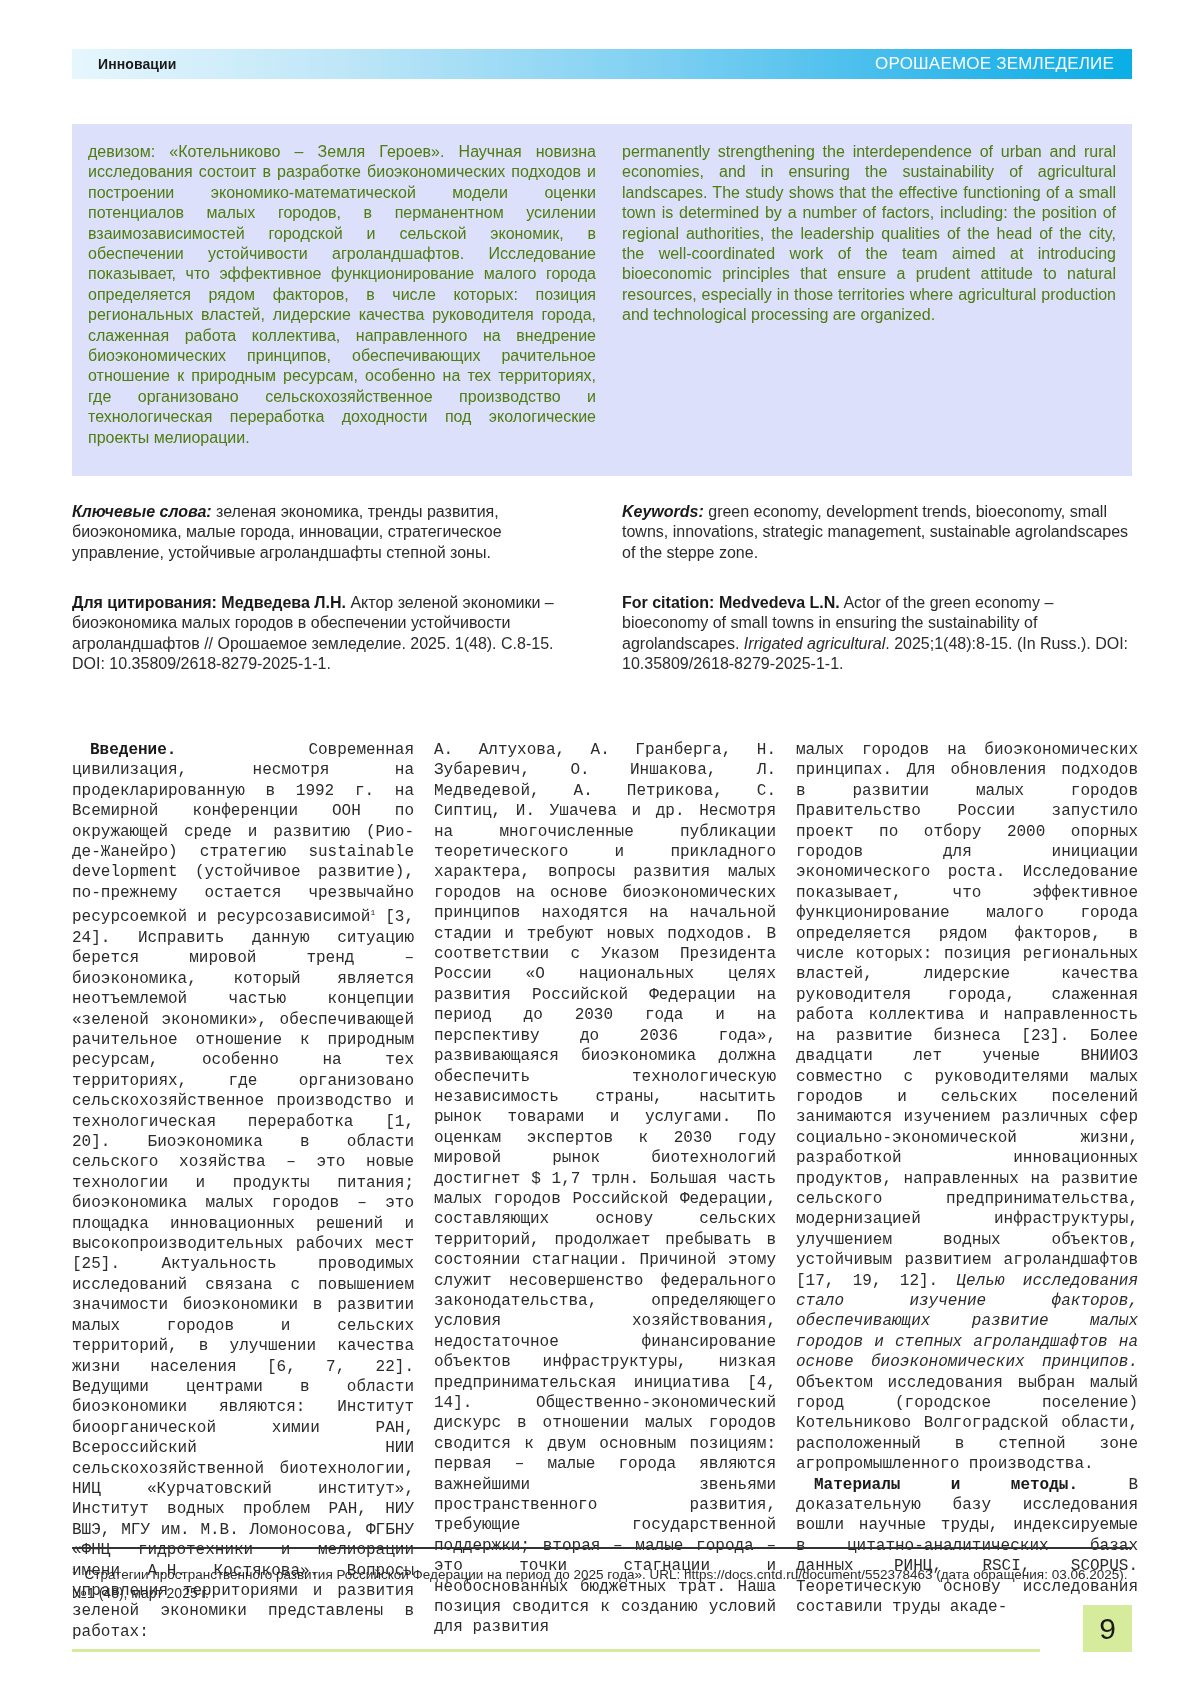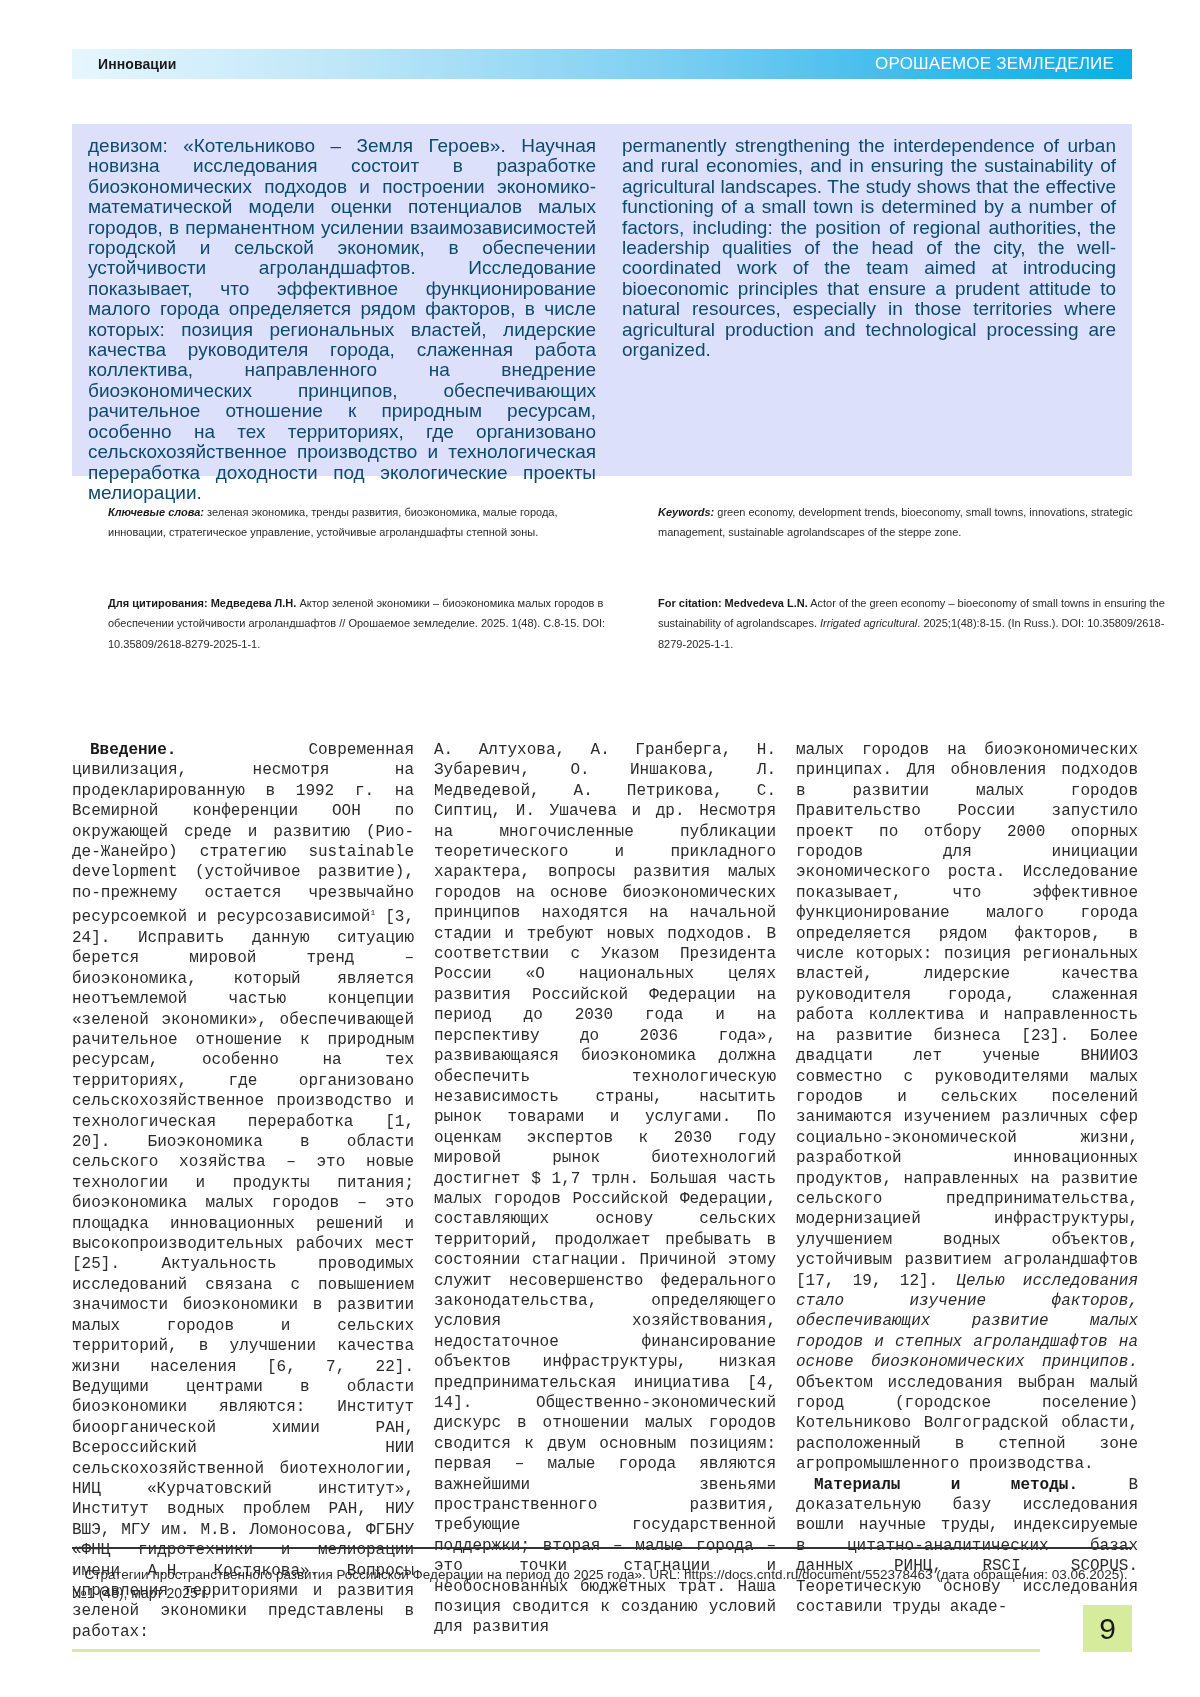--- a/index.html
+++ b/index.html
@@ -26,35 +26,34 @@
       font-size: 17px; color: #ffffff; letter-spacing: 0.2px;
     }
     .abstract-box {
       position: absolute;
       left: 72px; top: 124px;
       width: 1060px; height: 352px;
       background: #dde0fa;
     }
     .abs-col {
       position: absolute;
-      top: 12px;
-      font-size: 19px;
+      top: 18px;
+      font-size: 16px;
       line-height: 20.4px;
       text-align: justify;
-      color: #0c4a6e;
+      color: #4d7c0f;
     }
     .abs-col.ru { left: 16px; width: 508px; }
     .abs-col.en { left: 550px; width: 494px; }
 
     .meta {
       position: absolute;
-      font-size: 11px;
+      font-size: 16px;
       line-height: 20.4px;
       color: #2b2b2b;
-      margin-left: 36px;
     }
     .meta.ru { left: 72px; width: 500px; }
     .meta.en { left: 622px; width: 510px; }
     .kw { top: 502px; }
     .cite { top: 593px; }
     .meta b { color: #1a1a1a; }
 
     .body-col {
       position: absolute;
       top: 740px;

